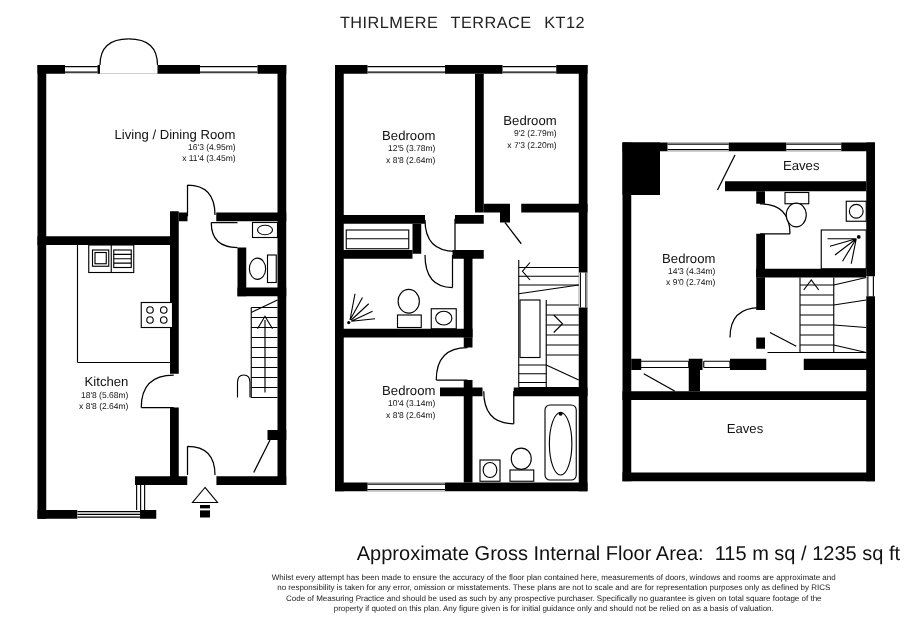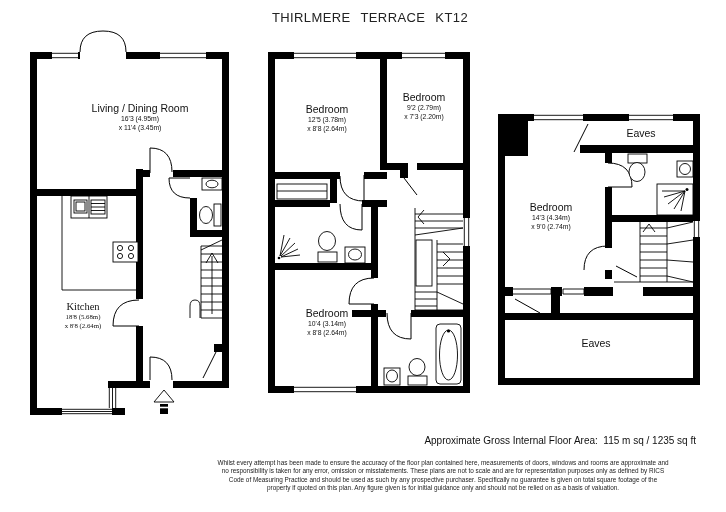--- a/index.html
+++ b/index.html
@@ -6,25 +6,25 @@
   #stage{
     position:relative;width:726px;height:512px;background:#fff;overflow:hidden;
     font-family:"Liberation Sans", sans-serif;color:#111;border-radius:10px;
   }
   .abs{position:absolute;}
   #title{
     left:14px;right:0;top:10px;text-align:center;
     font-size:13px;letter-spacing:.4px;word-spacing:6px;color:#222;
   }
   .plan-svg{position:absolute;}
-  .room-label{position:absolute;transform:translateX(-50%);text-align:center;white-space:nowrap;}
+  .room-label{position:absolute;transform:translateX(-50%);text-align:right;white-space:nowrap;}
   .room-name{font-size:10.5px;line-height:11px;color:#111;}
   .room-dim{font-size:6.8px;line-height:9px;color:#111;}
   .eaves-label{position:absolute;transform:translateX(-50%);font-size:10.5px;color:#111;white-space:nowrap;}
-  #area-line{right:30px;top:435px;font-size:10px;color:#111;white-space:pre;}
+  #area-line{right:6px;top:435px;font-size:16px;color:#111;white-space:pre;}
   #disclaimer{
     left:170px;top:459px;width:546px;text-align:center;
     font-size:6.4px;line-height:8.4px;color:#222;
   }
   svg .wall{fill:#000;stroke:none;}
   svg .win{fill:#fff;stroke:none;}
   svg .thin{stroke:#000;stroke-width:0.9;fill:none;}
   svg .door{stroke:#000;stroke-width:1;fill:none;}
   svg .fixture{stroke:#000;stroke-width:0.9;fill:#fff;}
 </style>
@@ -280,21 +280,21 @@
       <path class="thin" d="M667,228 L693,222 M667,244 L693,240 M667,260 L693,262 M667,276 L693,282"></path>
       <path class="thin" d="M643,232 L649,224 L655,232"></path>
     </g>
   </svg>
 
   <div class="room-label" style="left:140px;top:103px;">
     <div class="room-name">Living / Dining Room</div>
     <div class="room-dim">16'3 (4.95m)</div>
     <div class="room-dim">x 11'4 (3.45m)</div>
   </div>
-  <div class="room-label" style="left:83px;top:301px;font-family:Liberation Serif, serif;">
+  <div class="room-label" style="left:83px;top:301px;">
     <div class="room-name">Kitchen</div>
     <div class="room-dim">18'8 (5.68m)</div>
     <div class="room-dim">x 8'8 (2.64m)</div>
   </div>
 
   <div class="room-label" style="left:327px;top:104px;">
     <div class="room-name">Bedroom</div>
     <div class="room-dim">12'5 (3.78m)</div>
     <div class="room-dim">x 8'8 (2.64m)</div>
   </div>

